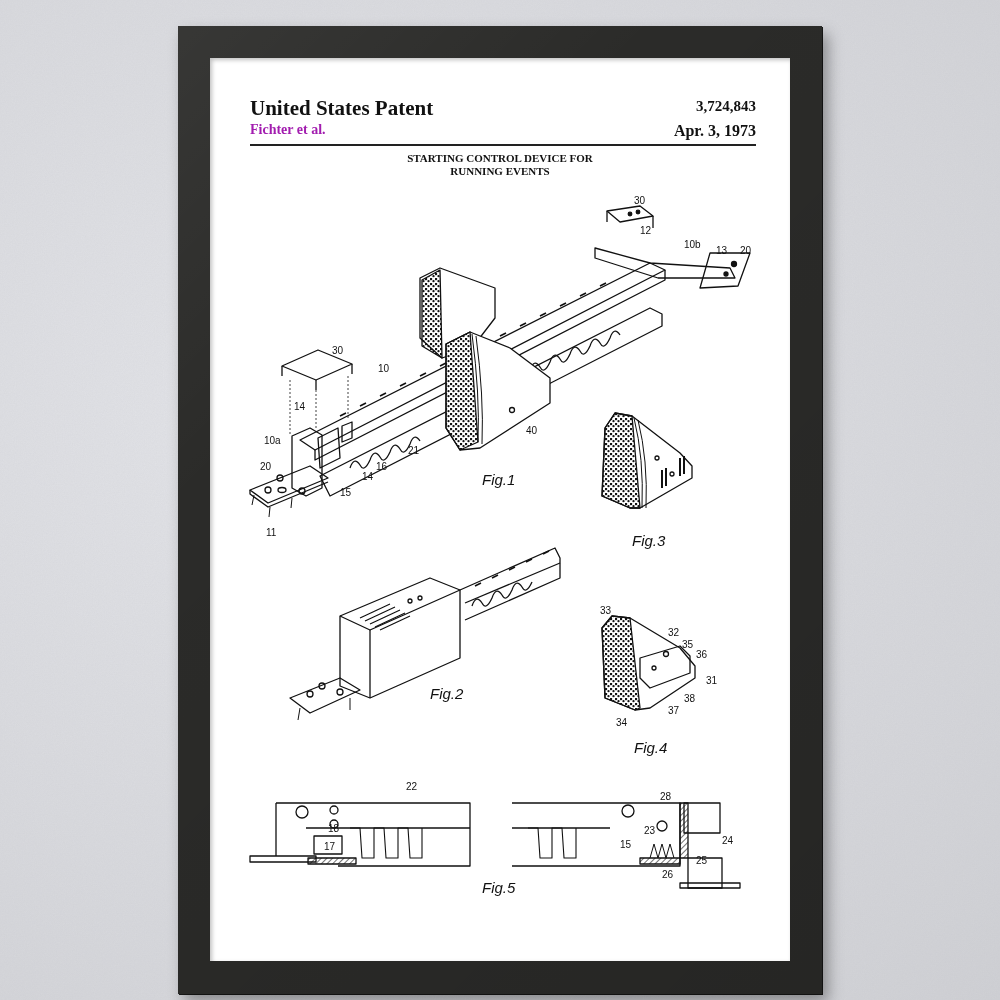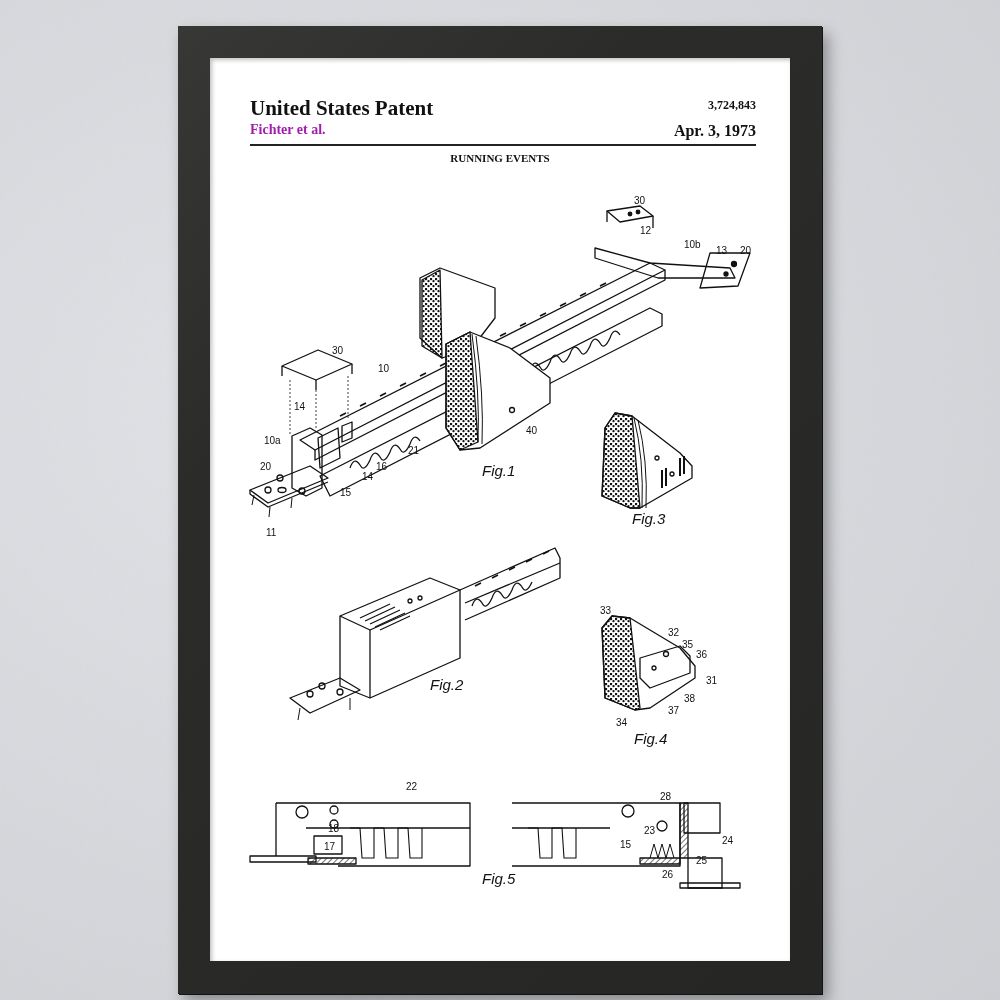--- a/index.html
+++ b/index.html
@@ -17,28 +17,28 @@
   .frame::before {
     content:""; position:absolute; inset:0;
     background: linear-gradient(135deg, rgba(255,255,255,.06), rgba(0,0,0,0) 30%, rgba(0,0,0,.12));
   }
   .mat {
     position:absolute; left:32px; top:32px; right:32px; bottom:33px;
     background:#ffffff;
     box-shadow: inset 2px 2px 4px rgba(0,0,0,.25);
   }
   .hdr-title { position:absolute; left:40px; top:38px; font-size:21px; font-weight:bold; color:#111; }
-  .hdr-num { position:absolute; right:34px; top:40px; font-size:12px; font-weight:bold; color:#111; }
+  .hdr-num { position:absolute; right:34px; top:40px; font-size:15px; font-weight:bold; color:#111; }
   .hdr-inv { position:absolute; left:40px; top:64px; font-size:14px; font-weight:bold; color:#a21caf; }
   .hdr-date { position:absolute; right:34px; top:64px; font-size:16px; font-weight:bold; color:#111; }
   .hdr-rule { position:absolute; left:40px; right:34px; top:86px; height:0; border-top:2px solid #222; }
   .invention { position:absolute; left:0; right:0; top:94px; text-align:center; font-size:11px; font-weight:bold; color:#111; line-height:13px; }
   .invention div { width:100%; }
   svg.drawing { position:absolute; left:0; top:0; }
-  .fig-label { position:absolute; font-family:"Liberation Sans", sans-serif; font-style:italic; font-size:15px; color:#111; }
+  .fig-label { position:absolute; font-family:"Liberation Sans", sans-serif; font-style:italic; font-size:15px; color:#111;margin-top:9px; }
   .ref { font-family:"Liberation Sans", sans-serif; font-size:10px; fill:#111; }
 </style>
 </head>
 <body>
 
 <svg class="wall-noise" width="1000" height="1000">
   <filter id="n">
       <feTurbulence type="fractalNoise" baseFrequency="0.9" numOctaves="3"></feTurbulence>
       <feColorMatrix values="0 0 0 0 0.5  0 0 0 0 0.5  0 0 0 0 0.55  0 0 0 .5 0"></feColorMatrix>
     </filter>
@@ -46,20 +46,21 @@
 </svg>
 
 <div class="frame">
   <div class="mat">
     <div class="hdr-title">United States Patent</div>
     <div class="hdr-num">3,724,843</div>
     <div class="hdr-inv">Fichter et al.</div>
     <div class="hdr-date">Apr. 3, 1973</div>
     <div class="hdr-rule"></div>
     <div class="invention">
+      <div>STARTING CONTROL DEVICE FOR</div>
       <div>RUNNING EVENTS</div>
     </div>
 
     <svg class="drawing" width="580" height="879" viewBox="0 0 580 879" fill="none" stroke="#111" stroke-width="1.3" stroke-linejoin="round">
       <defs>
         <pattern id="dots" width="5" height="5" patternUnits="userSpaceOnUse">
           <circle cx="1" cy="1" r=".6" fill="#111"></circle>
             <circle cx="3.5" cy="3.2" r=".5" fill="#111"></circle>
         </pattern>
         <pattern id="hatch" width="4" height="4" patternUnits="userSpaceOnUse" patternTransform="rotate(45)">
@@ -221,17 +222,17 @@
         <text x="434" y="776" class="ref" stroke="none" fill="#111">23</text>
         <text x="512" y="786" class="ref" stroke="none" fill="#111">24</text>
         <text x="410" y="790" class="ref" stroke="none" fill="#111">15</text>
         <text x="486" y="806" class="ref" stroke="none" fill="#111">25</text>
         <text x="452" y="820" class="ref" stroke="none" fill="#111">26</text>
       </g>
     </svg>
 
     <div class="fig-label" style="left:272px;top:404px;">Fig.1</div>
     <div class="fig-label" style="left:220px;top:618px;">Fig.2</div>
-    <div class="fig-label" style="left:422px;top:452px;">Fig.3</div>
+    <div class="fig-label" style="left:422px;top:465px;">Fig.3</div>
     <div class="fig-label" style="left:424px;top:672px;">Fig.4</div>
     <div class="fig-label" style="left:272px;top:812px;">Fig.5</div>
   </div>
 </div>
 
 </body></html>

